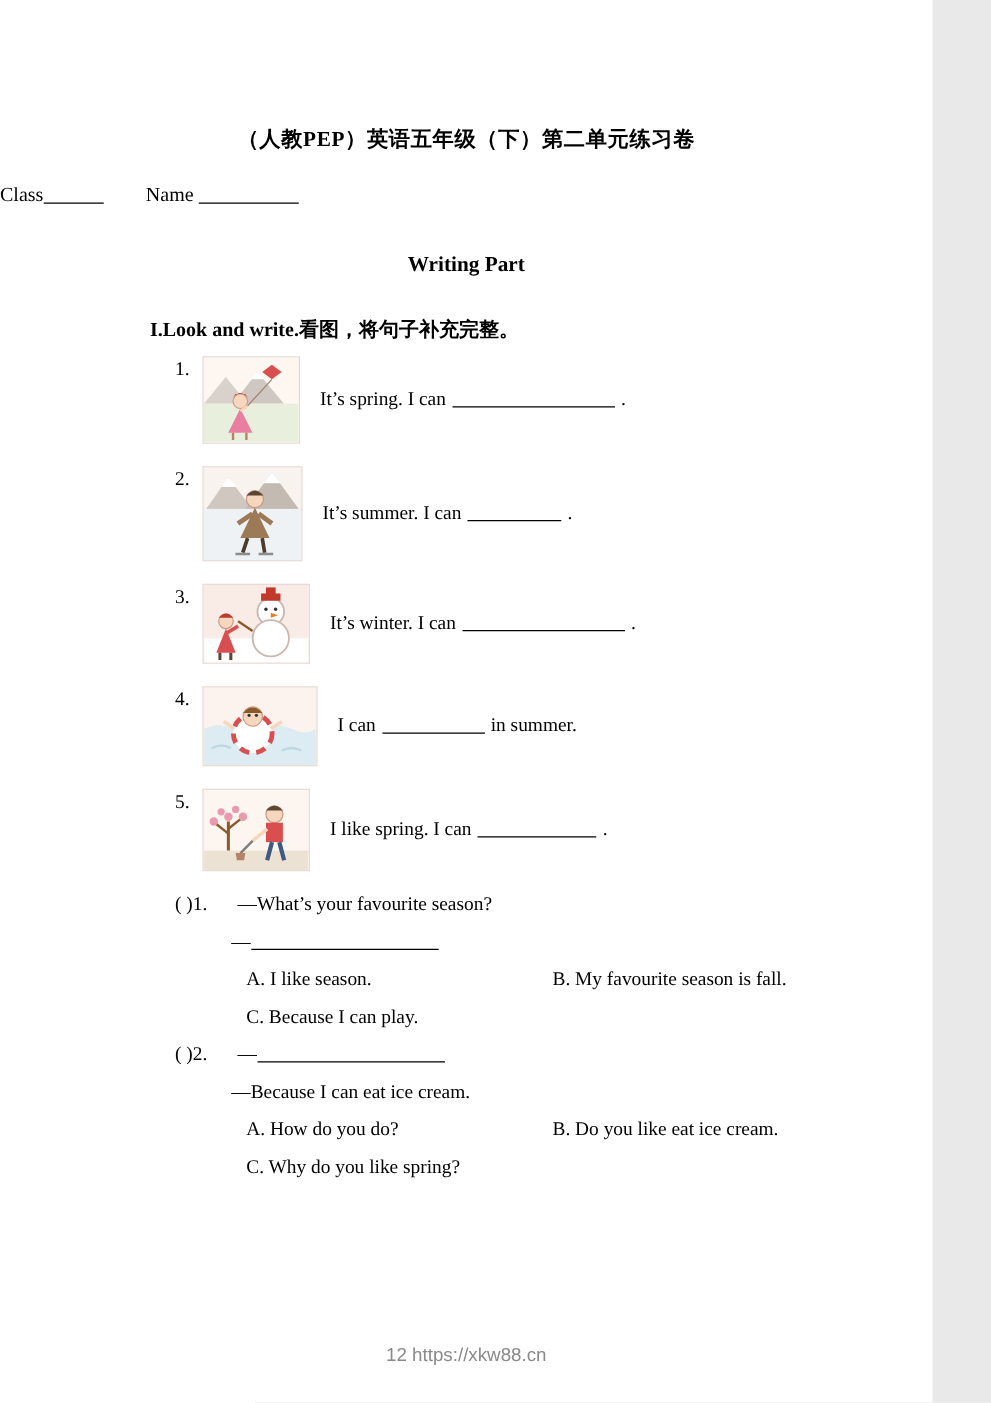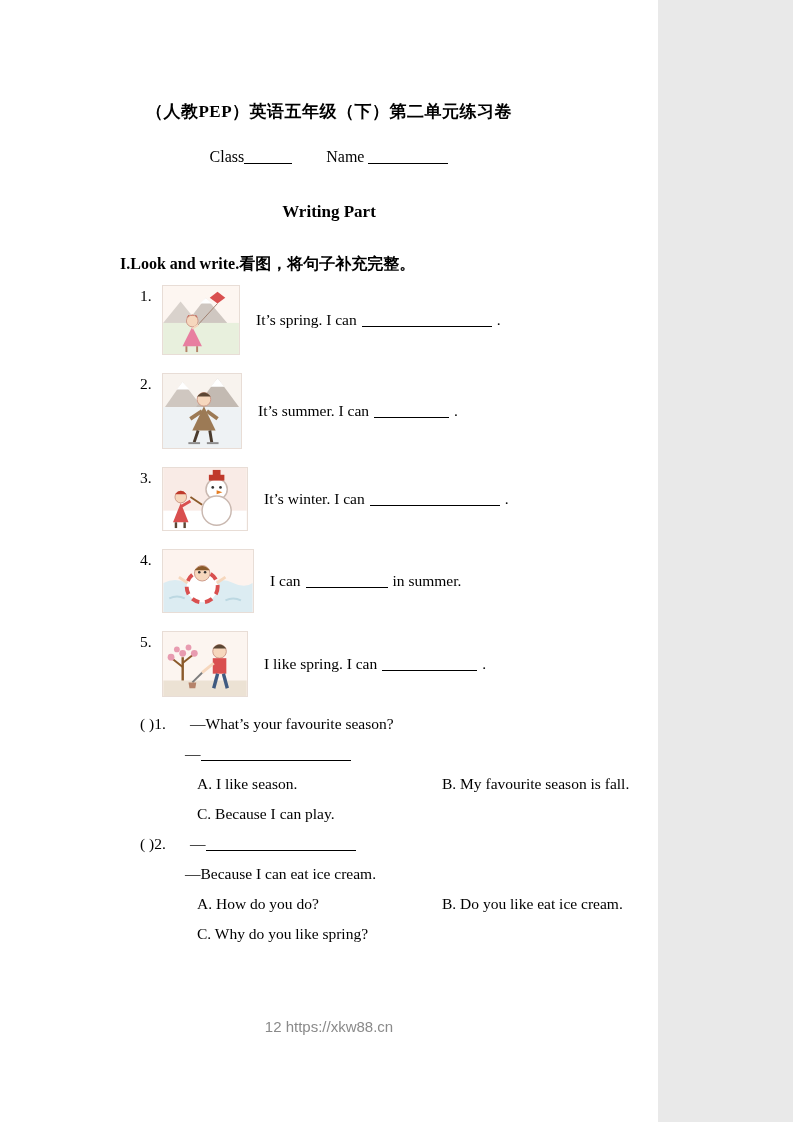--- a/index.html
+++ b/index.html
@@ -1,21 +1,21 @@
 <!DOCTYPE html>
 <html><head>
 <meta charset="utf-8">
 <style>
   * { margin:0; padding:0; box-sizing:border-box; }
   html,body { background:#e9e9e9; }
   body { width:793px; height:1122px; margin:0 auto; font-family:"Liberation Serif","DejaVu Serif",serif; color:#000; }
-  .page { position:relative; width:658px; height:1122px; background:#ffffff; overflow:hidden; }
+  .page { position:relative; width:746px; height:1122px; background:#ffffff; overflow:hidden; }
 
   .title { padding-top:100px; text-align:center; font-size:17px; font-weight:bold; letter-spacing:0.5px; }
-  .class-line { margin-top:25px; text-align:center; font-size:16px; }
+  .class-line { margin-top:25px; font-size:16px; }
   .class-line .gap { display:inline-block; width:34px; }
   .writing-part { margin-top:36px; text-align:center; font-size:17px; font-weight:bold; }
 
   .sec-heading { margin:32px 0 10px 120px; font-size:16px; font-weight:bold; }
 
   .blank { display:inline-block; border-bottom:1px solid #000; height:15px; vertical-align:-2px; }
   .b48 { width:48px; } .b80 { width:80px; } .b130 { width:130px; } .b75 { width:75px; }
   .b82 { width:82px; } .b95 { width:95px; } .b150 { width:150px; }
 
   .items { margin-left:140px; }
@@ -26,21 +26,21 @@
   .itext .blank { margin:0 5px; }
 
   .part2 { margin-left:140px; font-size:15.5px; }
   .q-head { margin-bottom:12px; }
   .q-head .paren { display:inline-block; width:50px; }
   .q-indent { margin-left:45px; margin-bottom:12px; }
   .opt-row { margin-left:57px; margin-bottom:12px; display:flex; }
   .optA { width:245px; }
   .q-block { margin-bottom:4px; }
 
-  .footer { position:absolute; top:1018px; left:0; width:100%; text-align:center;
+  .footer { position:absolute; top:1076px; left:0; width:100%; text-align:center;
             font-family:"Liberation Sans","DejaVu Sans",sans-serif; font-size:15px; color:#8a8a8a; }
 </style>
 </head>
 <body>
 
 <div class="page">
 
   <div class="title">（人教PEP）英语五年级（下）第二单元练习卷</div>
 
   <div class="class-line">

